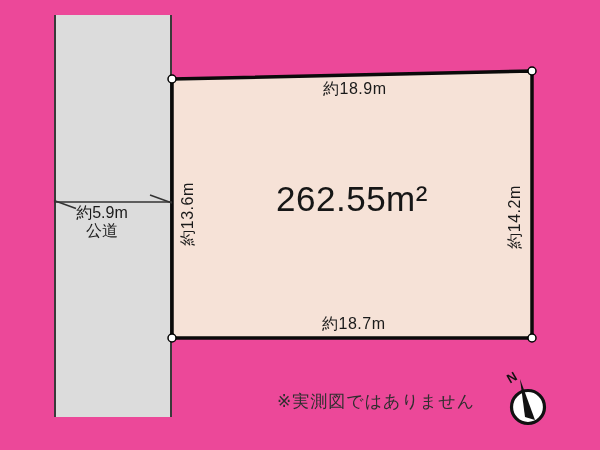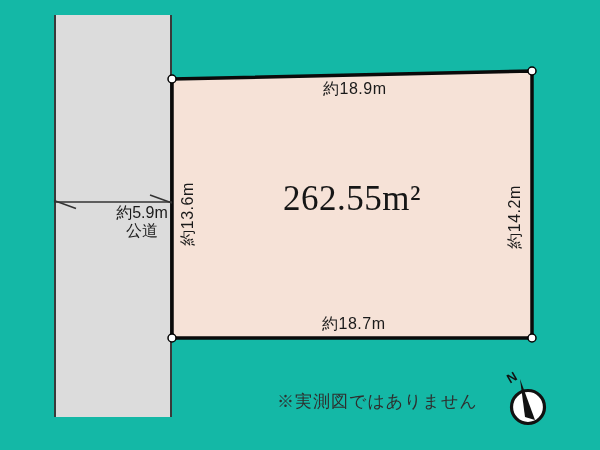--- a/index.html
+++ b/index.html
@@ -1,17 +1,17 @@
 <!DOCTYPE html>
 <html><head>
 <meta charset="utf-8">
 <style>
   html,body { margin:0; padding:0; background:#fff; }
   .canvas {
-    position:relative; width:600px; height:450px; background:#14b8a6;
+    position:relative; width:600px; height:450px; background:#ec4899;
     overflow:hidden;
     font-family:"Liberation Sans","DejaVu Sans",sans-serif;
     color:#1a1a1a;
   }
   .road {
     position:absolute; left:54px; top:15px; width:114px; height:402px;
     background:#dcdcdc;
     border-left:2px solid #3a3a3a; border-right:2px solid #3a3a3a;
   }
   .overlay { position:absolute; left:0; top:0; }
@@ -21,30 +21,29 @@
   .dim-bottom { left:322px; top:314px;text-align:center; }
   .dim-vertical {
     transform:translate(-50%,-50%) rotate(-90deg);
     transform-origin:center center;
   }
   .dim-left  { left:188px; top:214px; }
   .dim-right { left:515px; top:217px; }
   .area-block {
     position:absolute; left:172px; top:180px; width:360px;
     text-align:center; font-size:35px; line-height:37px;
-    letter-spacing:0.5px; color:#161616;font-family:Liberation Serif, serif;
+    letter-spacing:0.5px; color:#161616;
   }
   .road-label-block {
     position:absolute; left:54px; top:204px; width:96px;
-    text-align:center; font-size:16px; line-height:18px;padding-left:40px;
+    text-align:center; font-size:16px; line-height:18px;
   }
   .note {
     left:277px; top:390px; font-size:17px; color:#2e2e2e;
     letter-spacing:1px;
-    font-family:Liberation Mono, monospace;
   }
   .compass { position:absolute; left:500px; top:368px; }
 </style>
 </head>
 <body>
 
 <div class="canvas">
 
   <div class="road"></div>
 

